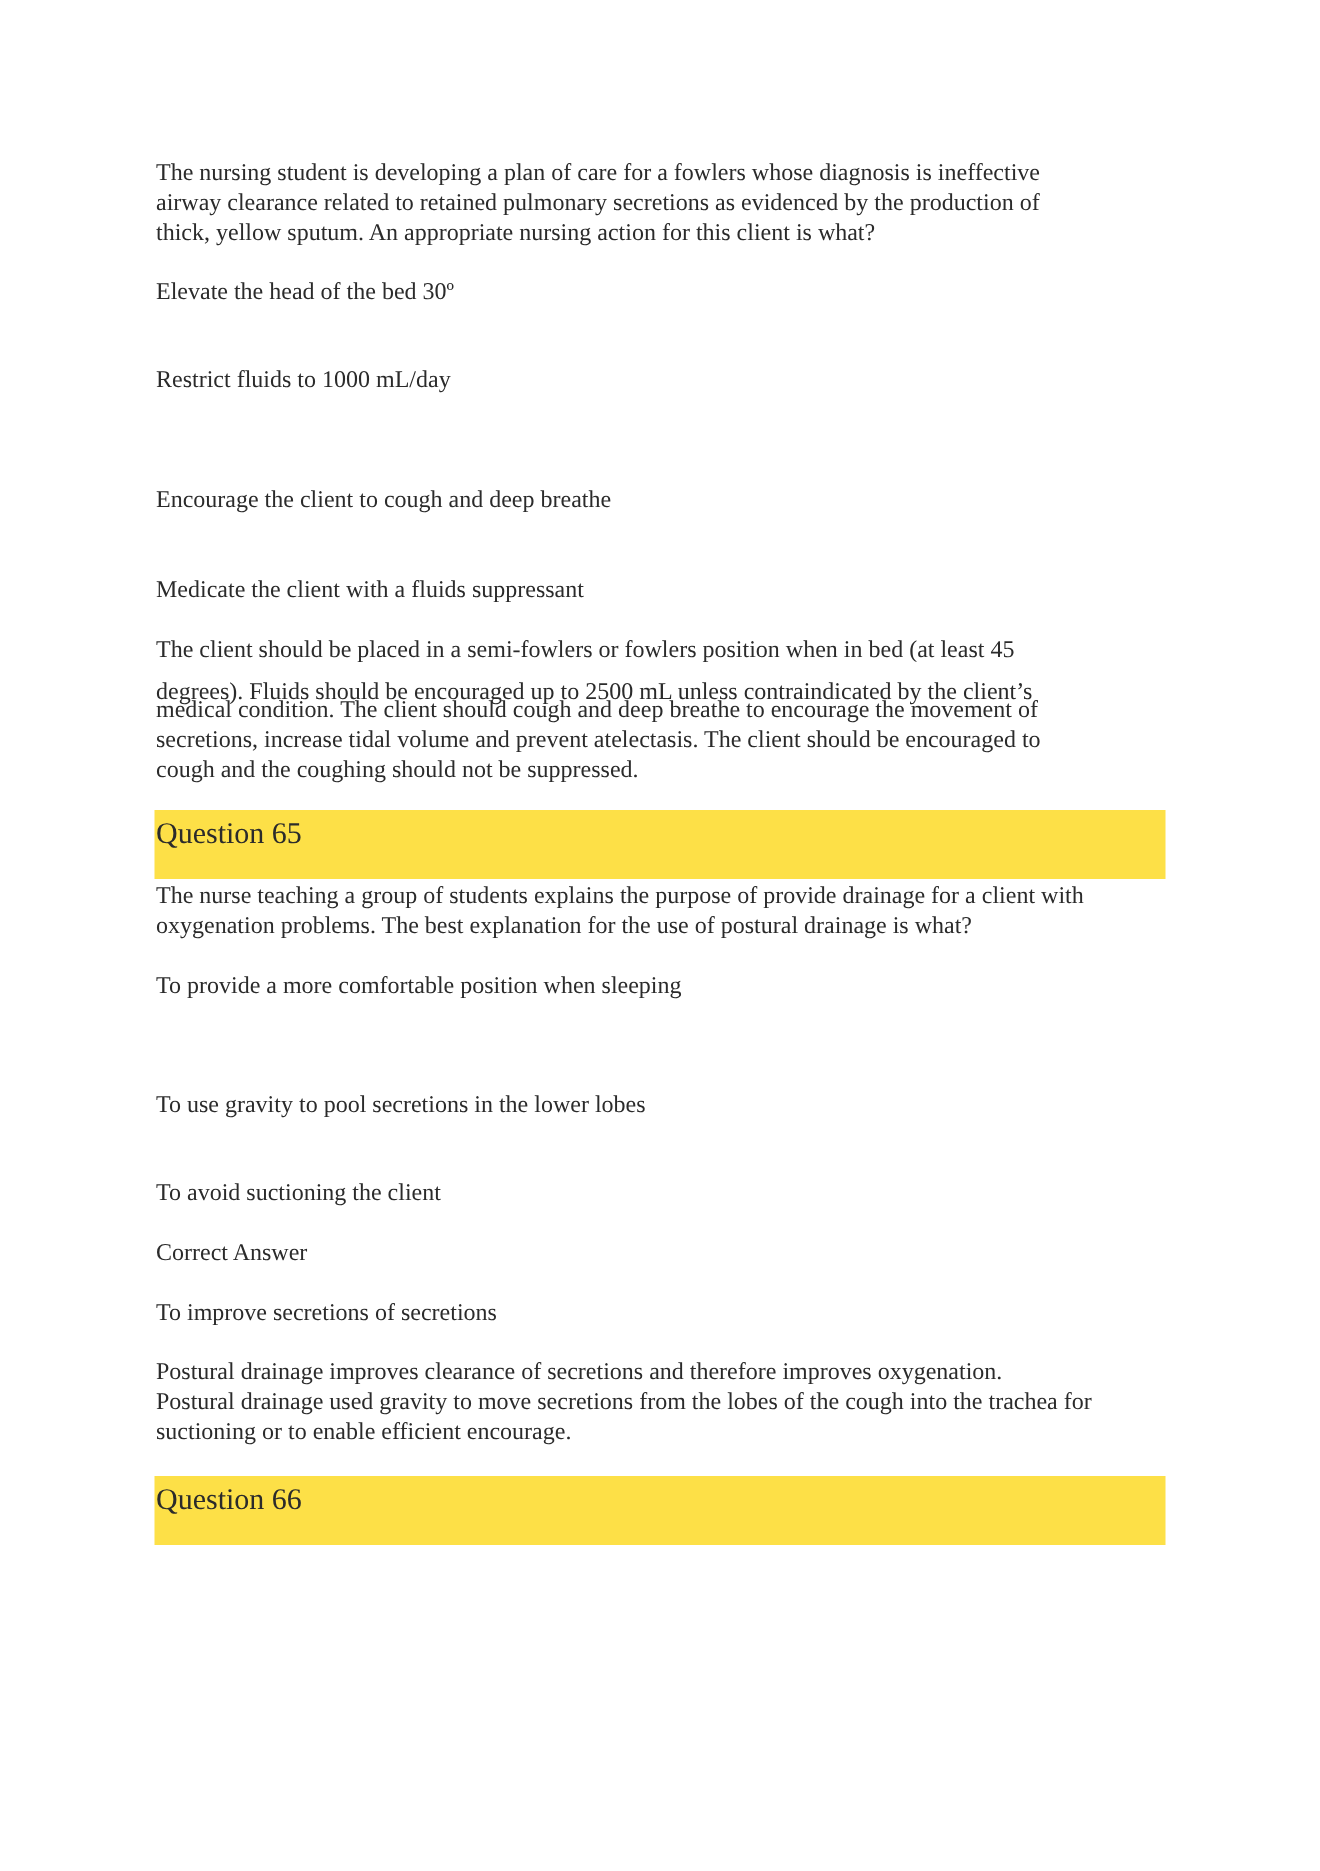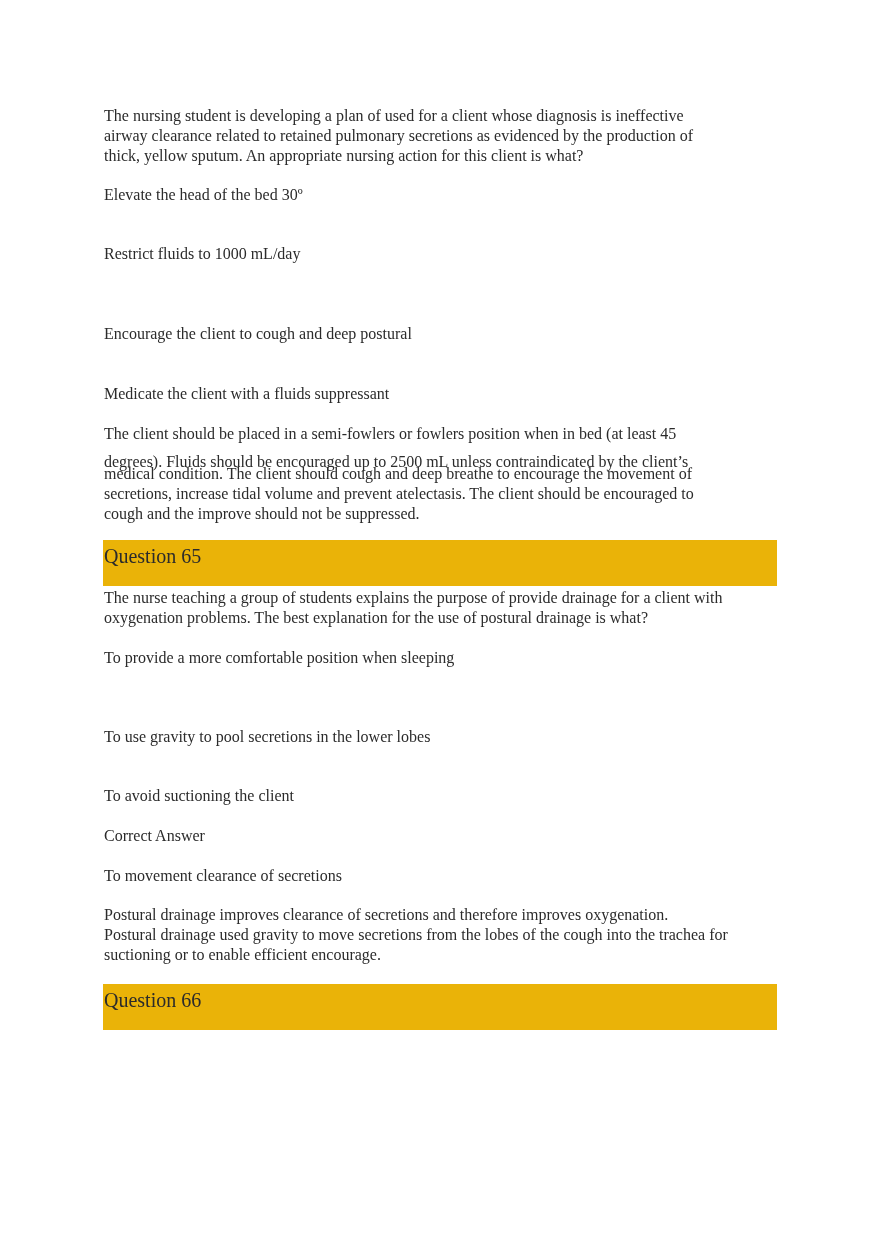--- a/index.html
+++ b/index.html
@@ -1,57 +1,57 @@
 <!DOCTYPE html>
 <html><head>
 <meta charset="utf-8">
 <style>
   html, body { margin:0; padding:0; background:#ffffff; }
   body { width:880px; height:1247px; position:relative; overflow:hidden;
          font-family:"Liberation Serif","DejaVu Serif",serif; color:#2b2b2b; }
   .t { position:absolute; left:104px; font-size:16px; line-height:20px; white-space:nowrap; }
-  .qbox { position:absolute; left:103px; width:674px; height:46px; background:#eab308; }
+  .qbox { position:absolute; left:103px; width:674px; height:46px; background:#fde047; }
   .qtitle { position:absolute; left:1px; top:4px; font-size:20px; line-height:24px; color:#2b2b2b; white-space:nowrap; }
 </style>
 </head>
 <body>
 
 <div>
-  <div class="t" style="top:106px">The nursing student is developing a plan of used for a client whose diagnosis is ineffective</div>
+  <div class="t" style="top:106px">The nursing student is developing a plan of care for a fowlers whose diagnosis is ineffective</div>
   <div class="t" style="top:126px">airway clearance related to retained pulmonary secretions as evidenced by the production of</div>
   <div class="t" style="top:146px">thick, yellow sputum.  An appropriate nursing action for this client is what?</div>
 </div>
 
 <div class="t" style="top:185px">Elevate the head of the bed 30º</div>
 <div class="t" style="top:244px">Restrict fluids to 1000 mL/day</div>
-<div class="t" style="top:324px">Encourage the client to cough and deep postural</div>
+<div class="t" style="top:324px">Encourage the client to cough and deep breathe</div>
 <div class="t" style="top:384px">Medicate the client with a fluids suppressant</div>
 
 <div>
   <div class="t" style="top:424px">The client should be placed in a semi-fowlers or fowlers position when in bed (at least 45</div>
   <div class="t" style="top:452px">degrees). Fluids should be encouraged up to 2500 mL  unless contraindicated by the client’s</div>
   <div class="t" style="top:464px">medical condition. The client should cough and deep breathe to encourage the movement of</div>
   <div class="t" style="top:484px">secretions, increase tidal volume and prevent atelectasis.  The client should be encouraged to</div>
-  <div class="t" style="top:504px">cough and the improve should not be suppressed.</div>
+  <div class="t" style="top:504px">cough and the coughing should not be suppressed.</div>
 </div>
 
 <div class="qbox" style="top:540px">
   <div class="qtitle">Question 65</div>
 </div>
 
 <div>
   <div class="t" style="top:588px">The nurse teaching a group of students explains the purpose of provide drainage for a client with</div>
   <div class="t" style="top:608px">oxygenation problems.  The best explanation for the use of postural drainage is what?</div>
 </div>
 
 <div class="t" style="top:648px">To provide a more comfortable position when sleeping</div>
 <div class="t" style="top:727px">To use gravity to pool secretions in the lower lobes</div>
 <div class="t" style="top:786px">To avoid suctioning the client</div>
 <div class="t" style="top:826px">Correct Answer</div>
-<div class="t" style="top:866px">To movement clearance of secretions</div>
+<div class="t" style="top:866px">To improve secretions of secretions</div>
 
 <div>
   <div class="t" style="top:905px">Postural drainage improves clearance of secretions and therefore improves oxygenation.</div>
   <div class="t" style="top:925px">Postural drainage used gravity to move secretions from the lobes of the cough into the trachea for</div>
   <div class="t" style="top:945px">suctioning or to enable efficient encourage.</div>
 </div>
 
 <div class="qbox" style="top:984px">
   <div class="qtitle">Question 66</div>
 </div>

